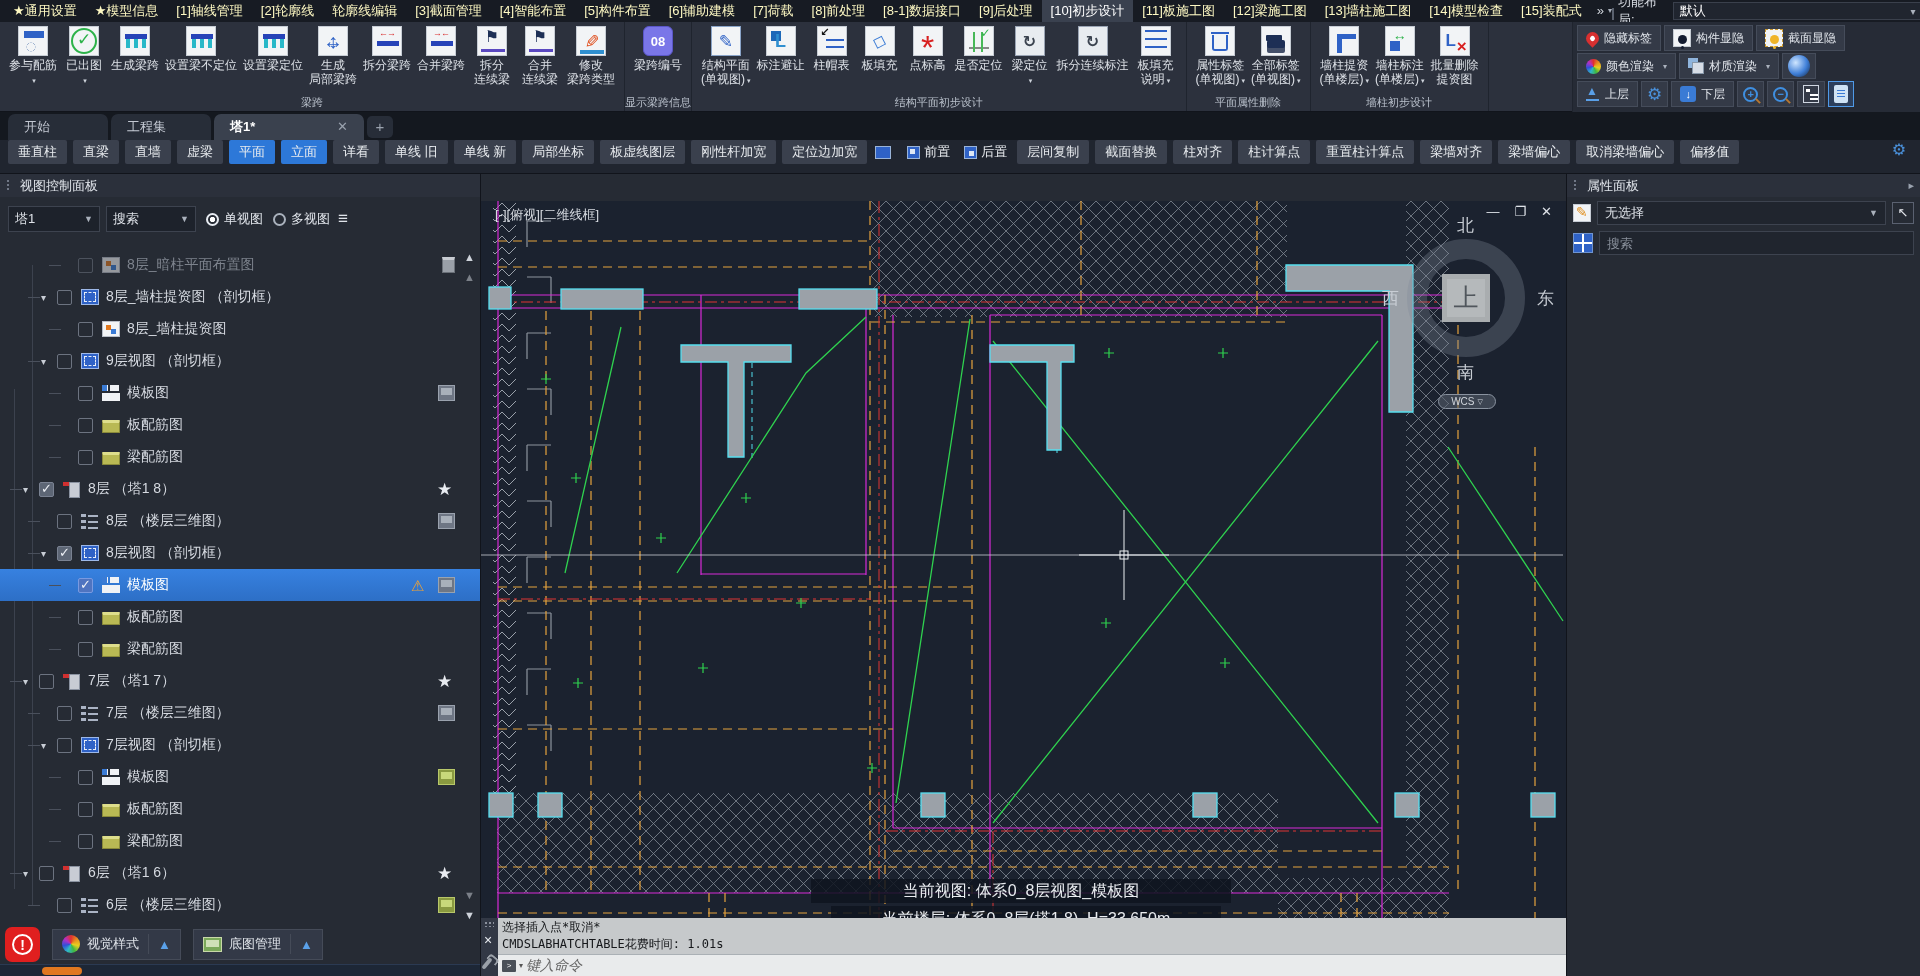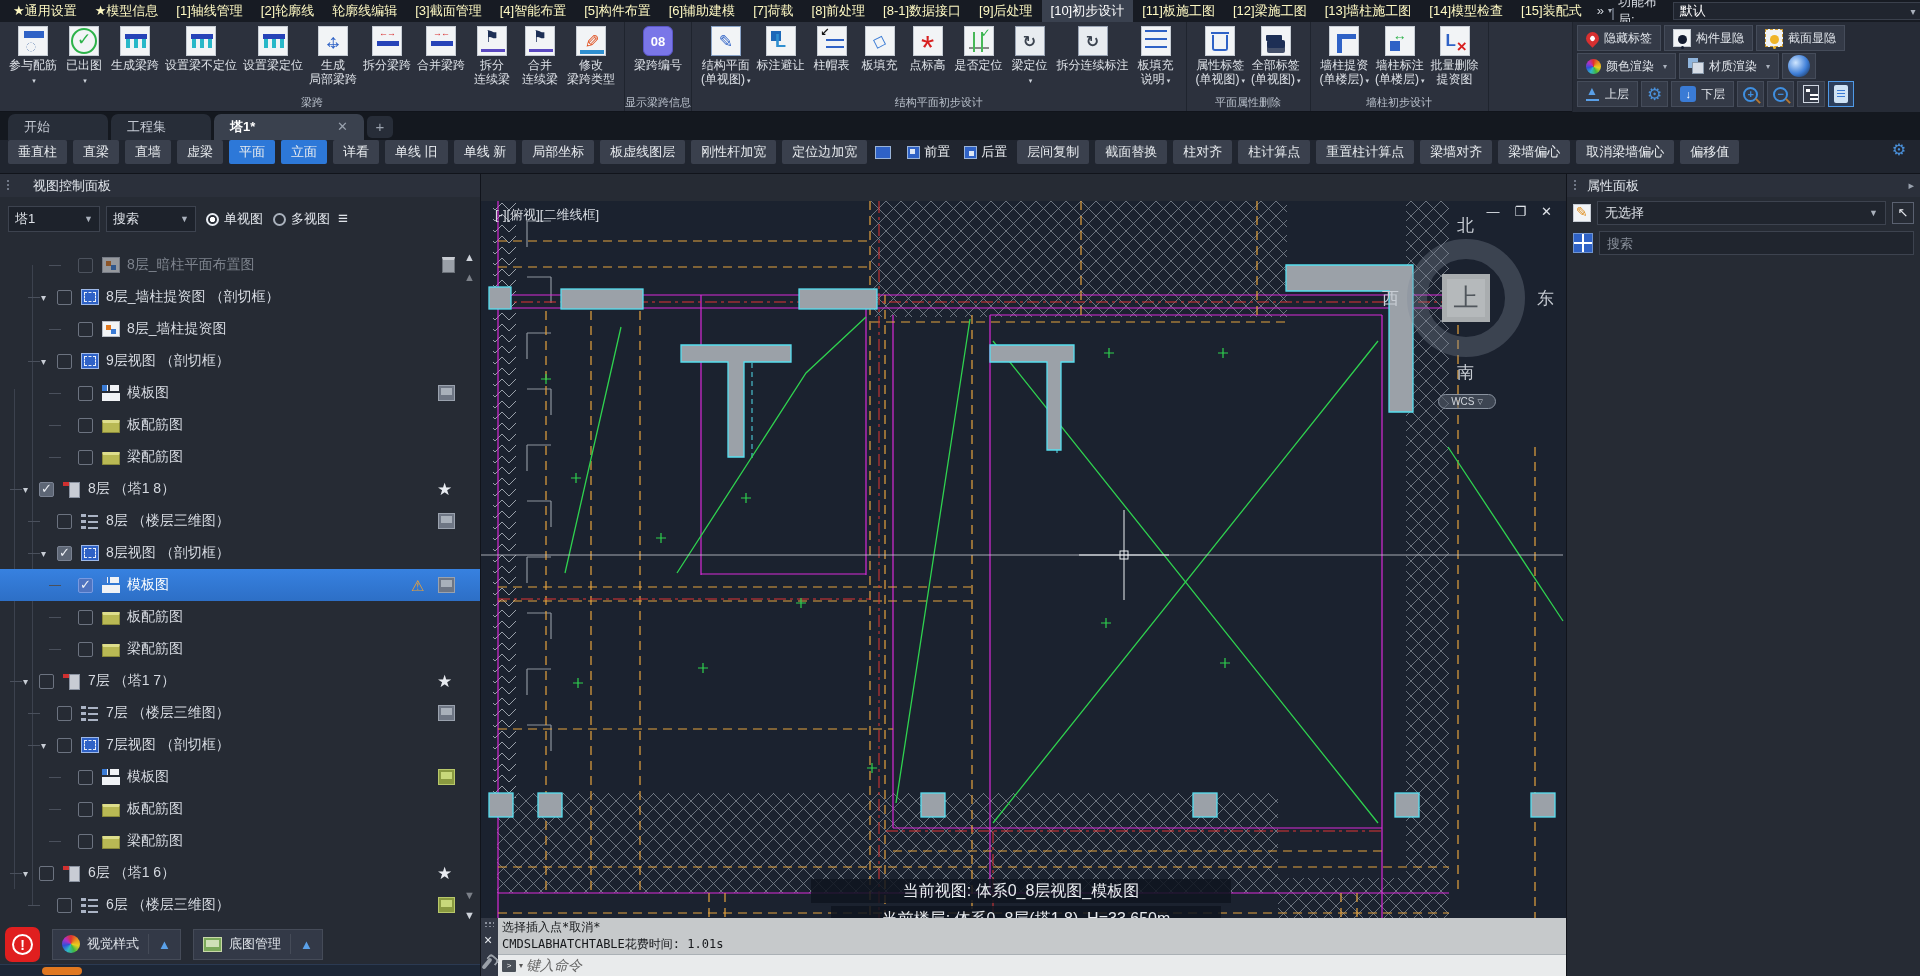--- a/index.html
+++ b/index.html
@@ -118,21 +118,21 @@
   .qbtn .qico { display:none; }
   .qi-mon .qico, .qi-front .qico, .qi-back .qico { display:inline-block; }
   .qi-mon .qico { width:16px; height:13px; background:#2f62c6; border:1px solid #9ab4d8; }
   .qi-front .qico, .qi-back .qico { width:13px; height:13px; background:#2f62c6; border:1px solid #9ab4d8; position:relative; }
   .qi-front .qico::after { content:""; position:absolute; left:2px; top:2px; width:5px; height:5px; background:#dfe8f5; }
   .qi-back .qico::after { content:""; position:absolute; right:2px; bottom:2px; width:5px; height:5px; background:#dfe8f5; }
   .q-gear { margin-left:auto; color:#4a90d9; font-size:16px; padding-right:6px; }
 
   
   .lpanel { position:absolute; left:0; top:174px; width:481px; bottom:0; background:#262b34; border-right:1px solid #11141b; overflow:hidden; }
-  .lp-header { height:23px; background:#2b303b; color:#e2e6ec; font-size:13px; line-height:23px; padding-left:33px; position:relative; }
+  .lp-header { height:23px; background:#2b303b; color:#e2e6ec; font-size:13px; line-height:23px; padding-left:20px; position:relative; }
   .lp-header::before { content:""; position:absolute; left:6px; top:5px; width:4px; height:13px; background-image:radial-gradient(#707786 1px, transparent 1.2px); background-size:4px 4px; }
   .lp-controls { display:flex; align-items:center; padding:9px 6px 8px 8px; gap:6px; }
   .combo { height:26px; background:#1d222b; border:1px solid #3d434f; color:#dfe3e9; font-size:13px; display:flex; align-items:center; padding:0 6px; }
   .combo .caret { margin-left:auto; font-size:9px; color:#aab1bc; padding-left:8px; }
   .combo.c1 { width:92px; } .combo.c2 { width:90px; }
   .radio { display:flex; align-items:center; gap:5px; color:#e2e6ec; font-size:13px; margin-left:4px; }
   .rdot { width:13px; height:13px; border-radius:50%; border:2px solid #aab2bd; display:inline-block; }
   .radio.on .rdot { background:radial-gradient(#fff 40%, transparent 46%); border-color:#e8ecf2; }
   .hamburger { color:#dfe3e9; font-size:17px; margin-left:2px; }
 

